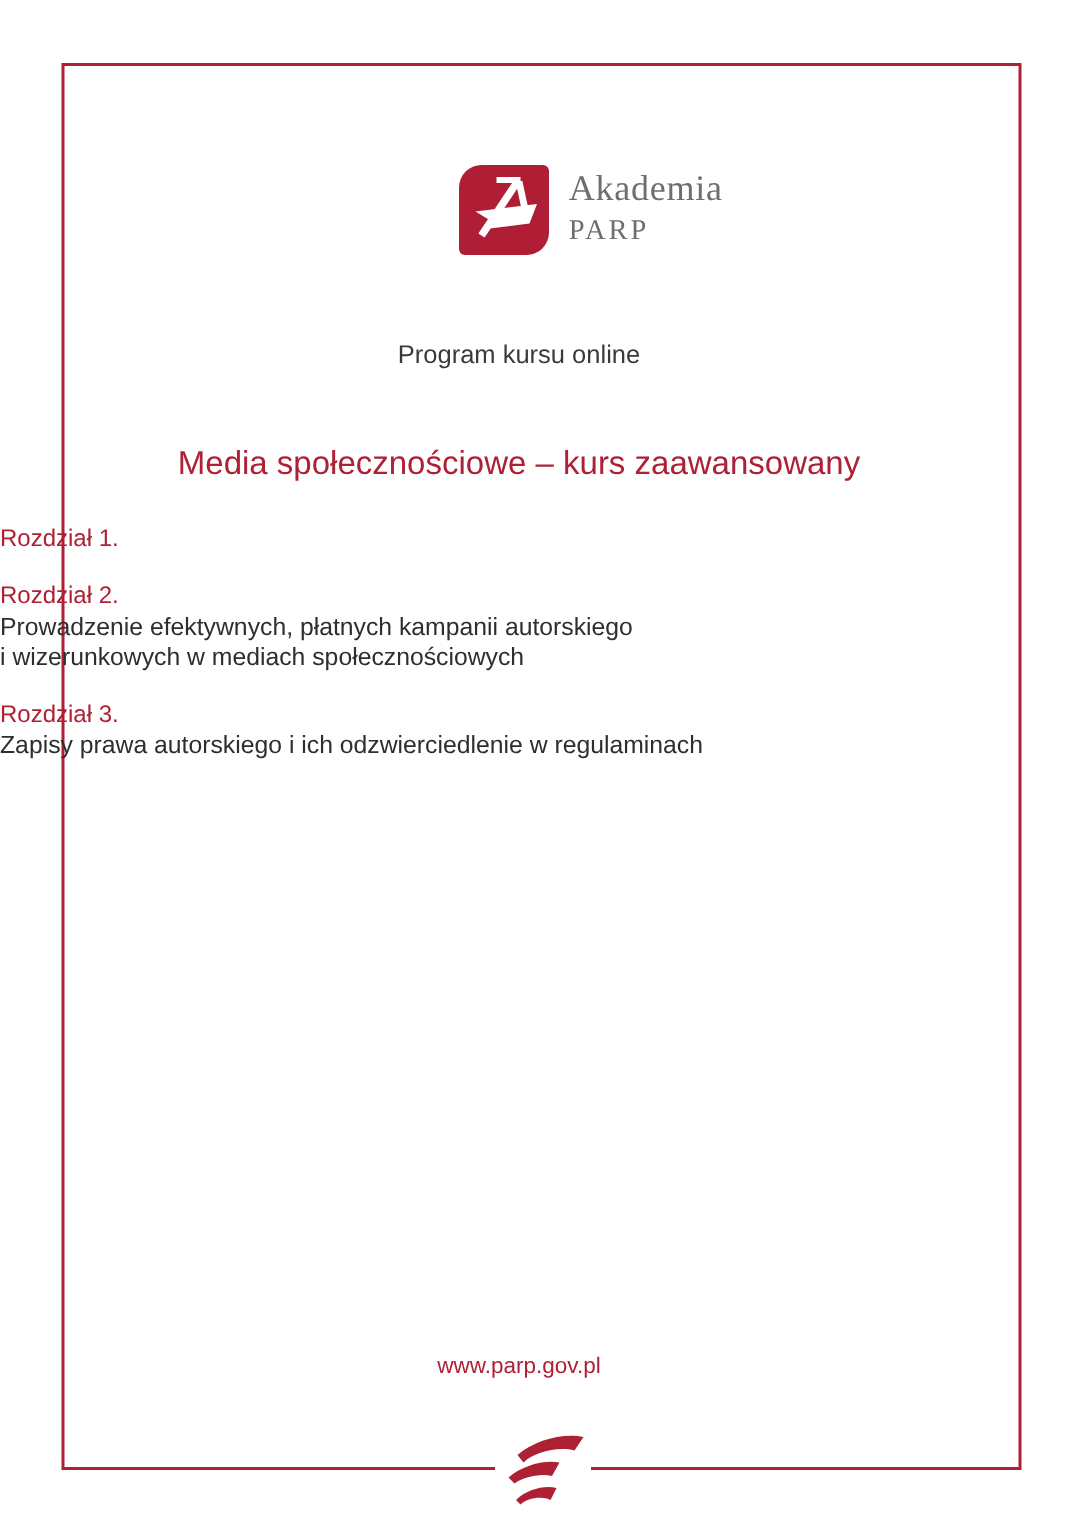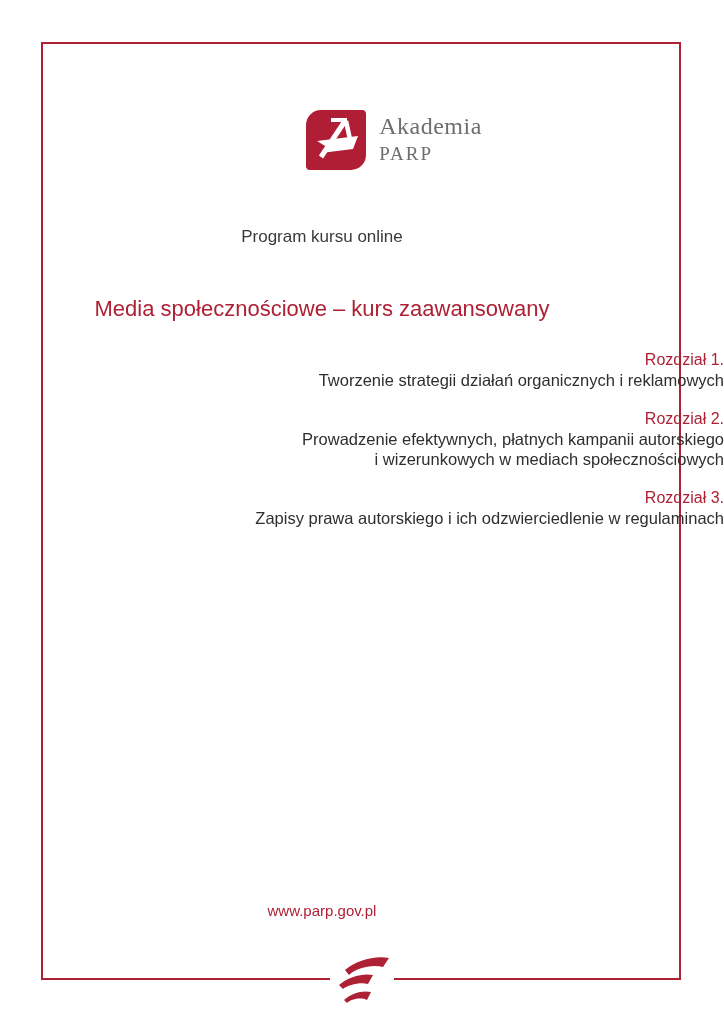--- a/index.html
+++ b/index.html
@@ -55,35 +55,35 @@
   .logo-square svg{display:block;width:60px;height:60px;}
   .logo-text{
     text-align:left;
     font-family:"Liberation Serif", serif;
     color:var(--text-gray);
     padding-top:3px;
   }
   .logo-line1{font-size:24px;line-height:26px;letter-spacing:0.5px;}
   .logo-line2{font-size:19px;line-height:29px;letter-spacing:2px;}
   .centered-line{
-    position:absolute;left:0;width:644px;text-align:center;z-index:4;
+    position:absolute;left:0;width:644px;text-align:center;z-index:4;padding-left:24px;
   }
   .program-line{
     top:227px;
     font-size:17px;
     color:#3a3a3a;
   }
   .course-title{
     top:296px;
     font-size:22px;
     color:var(--accent-red);
   }
   .chapters{
     position:absolute;left:0;top:350px;width:724px;
-    text-align:right;z-index:4;
+    text-align:left;z-index:4;
   }
   .chapter{margin-bottom:19px;}
   .chapter-label{
     font-size:16px;line-height:19px;
     color:var(--accent-red);
     margin-bottom:1px;
   }
   .chapter-line{
     font-size:16.5px;line-height:20px;
     color:var(--body-text);
@@ -119,21 +119,20 @@
     </div>
   </div>
 
   <div class="centered-line program-line">Program kursu online</div>
 
   <div class="centered-line course-title">Media społecznościowe – kurs zaawansowany</div>
 
   <div class="chapters">
     <div class="chapter">
       <div class="chapter-label">Rozdział 1.</div>
-      <div class="chapter-line">Tworzenie strategii działań organicznych i reklamowych</div>
     </div>
     <div class="chapter">
       <div class="chapter-label">Rozdział 2.</div>
       <div class="chapter-line">Prowadzenie efektywnych, płatnych kampanii autorskiego</div>
       <div class="chapter-line">i wizerunkowych w mediach społecznościowych</div>
     </div>
     <div class="chapter">
       <div class="chapter-label">Rozdział 3.</div>
       <div class="chapter-line">Zapisy prawa autorskiego i ich odzwierciedlenie w regulaminach</div>
     </div>

